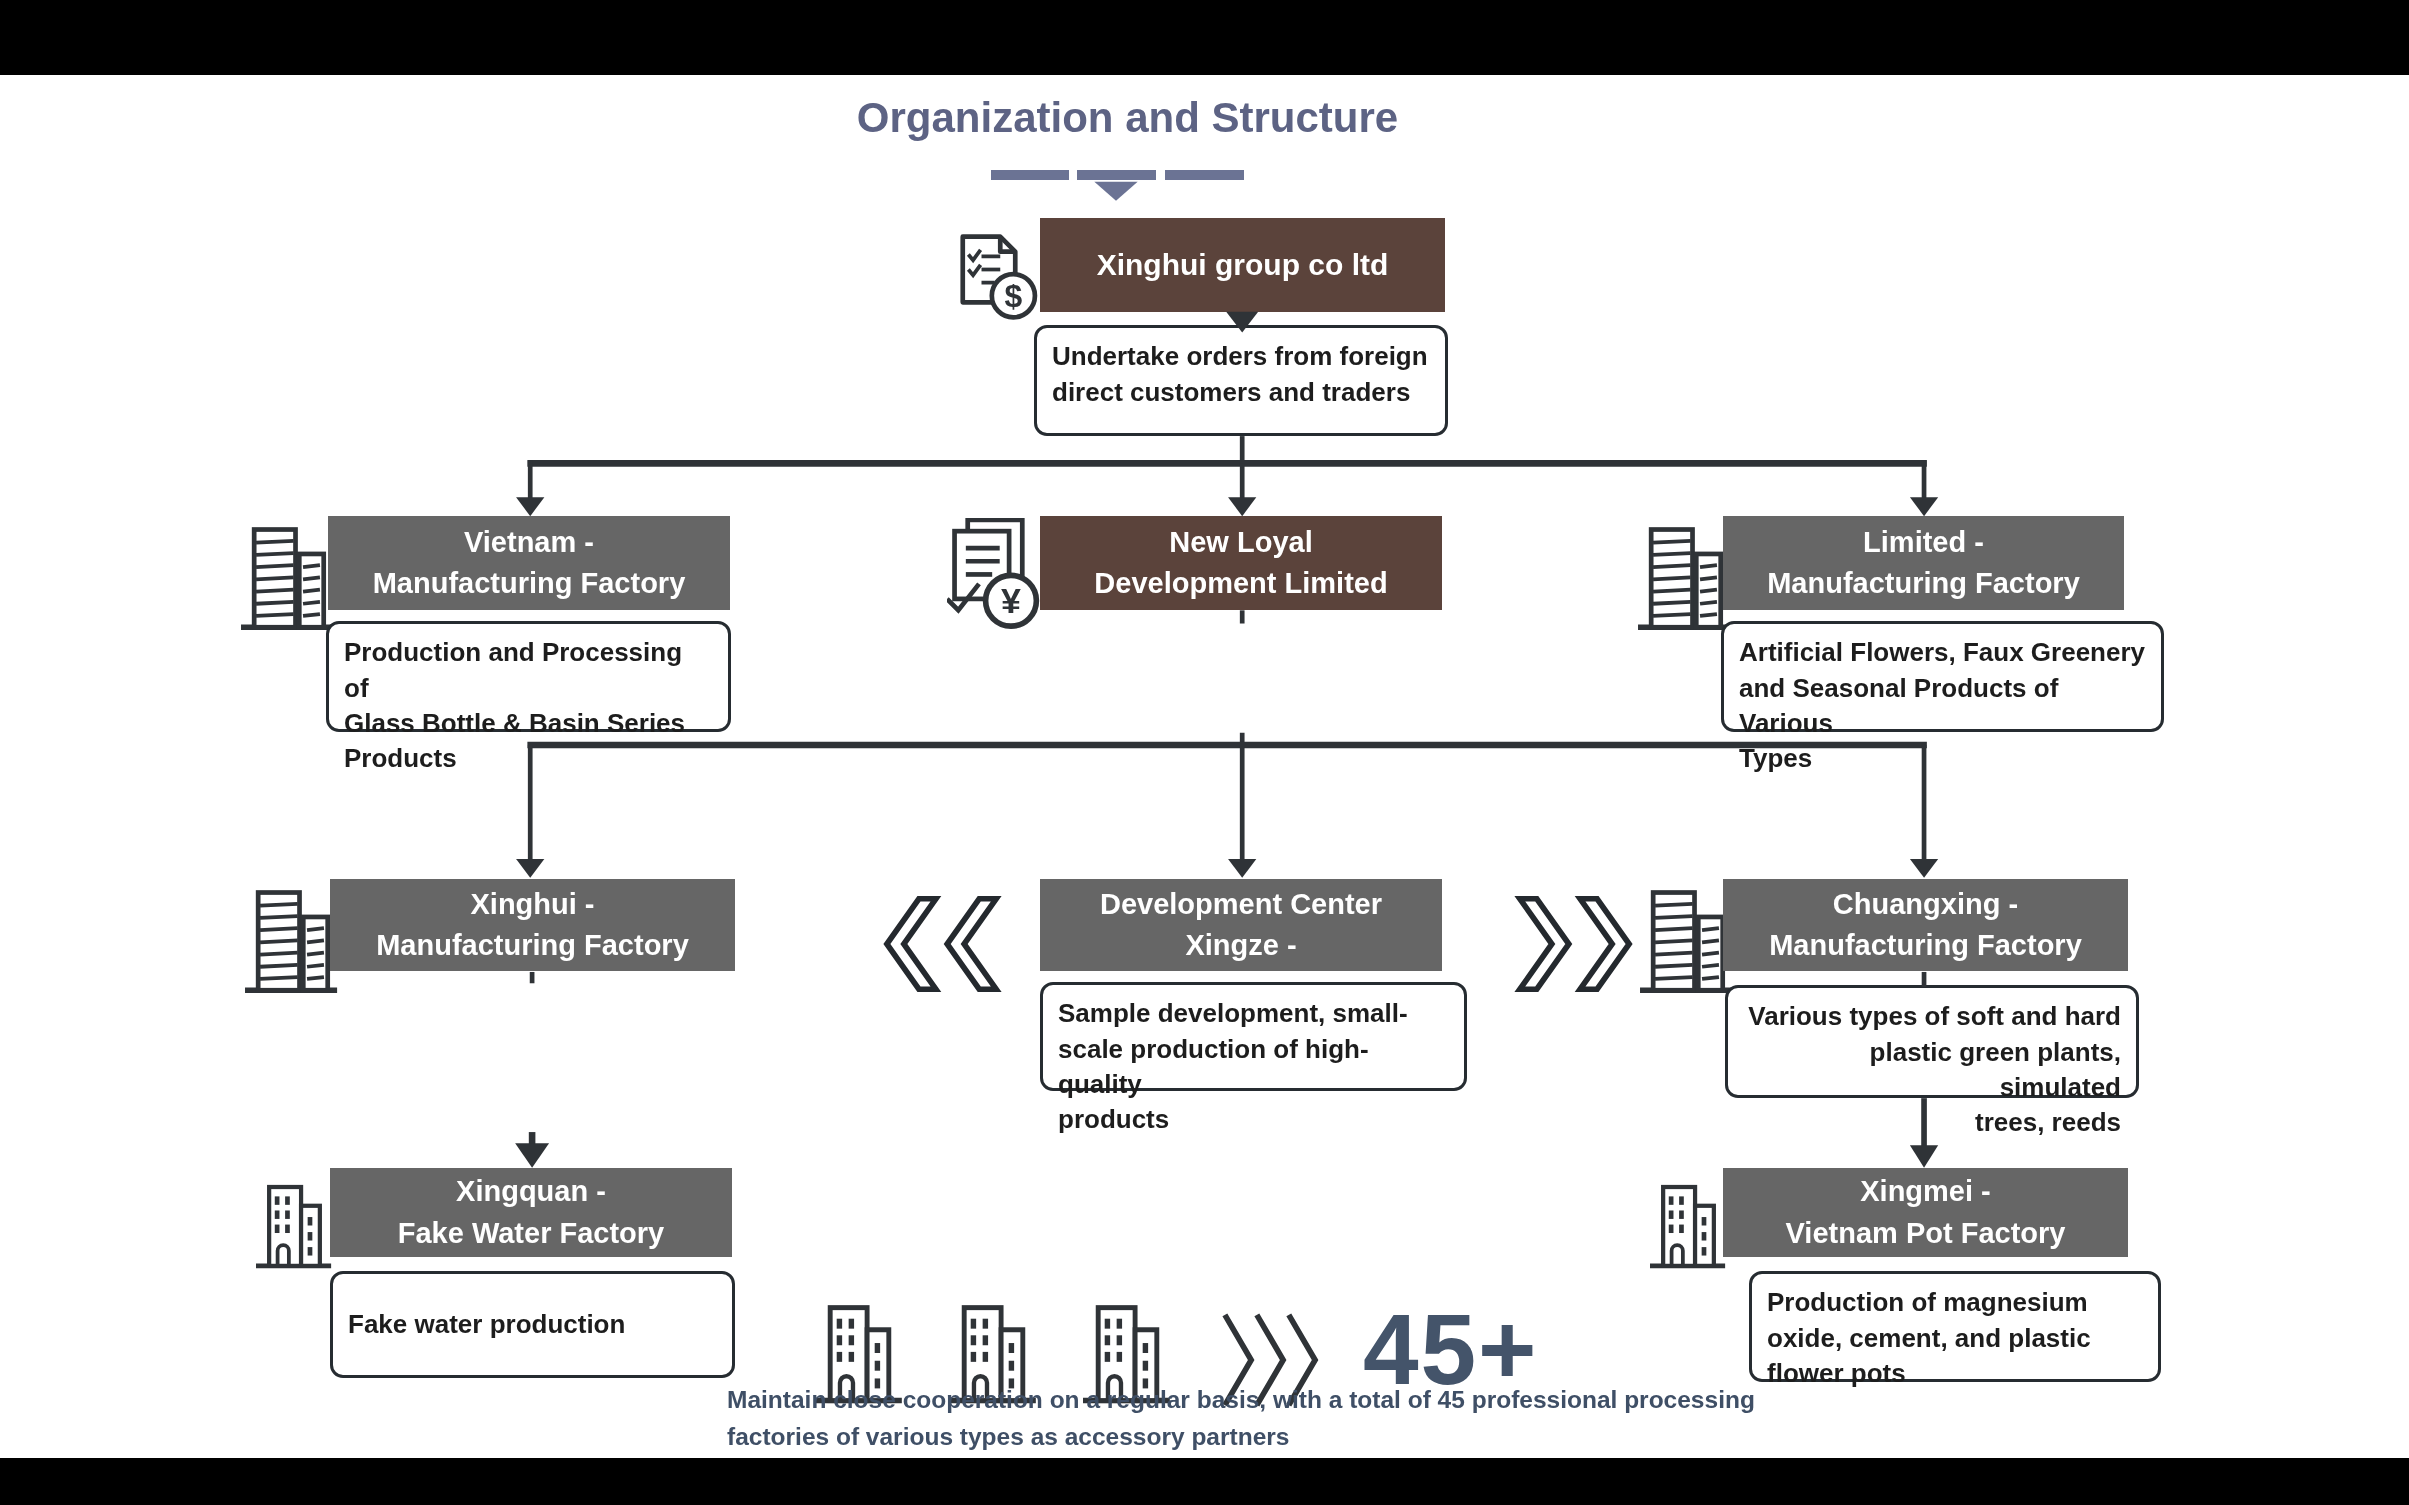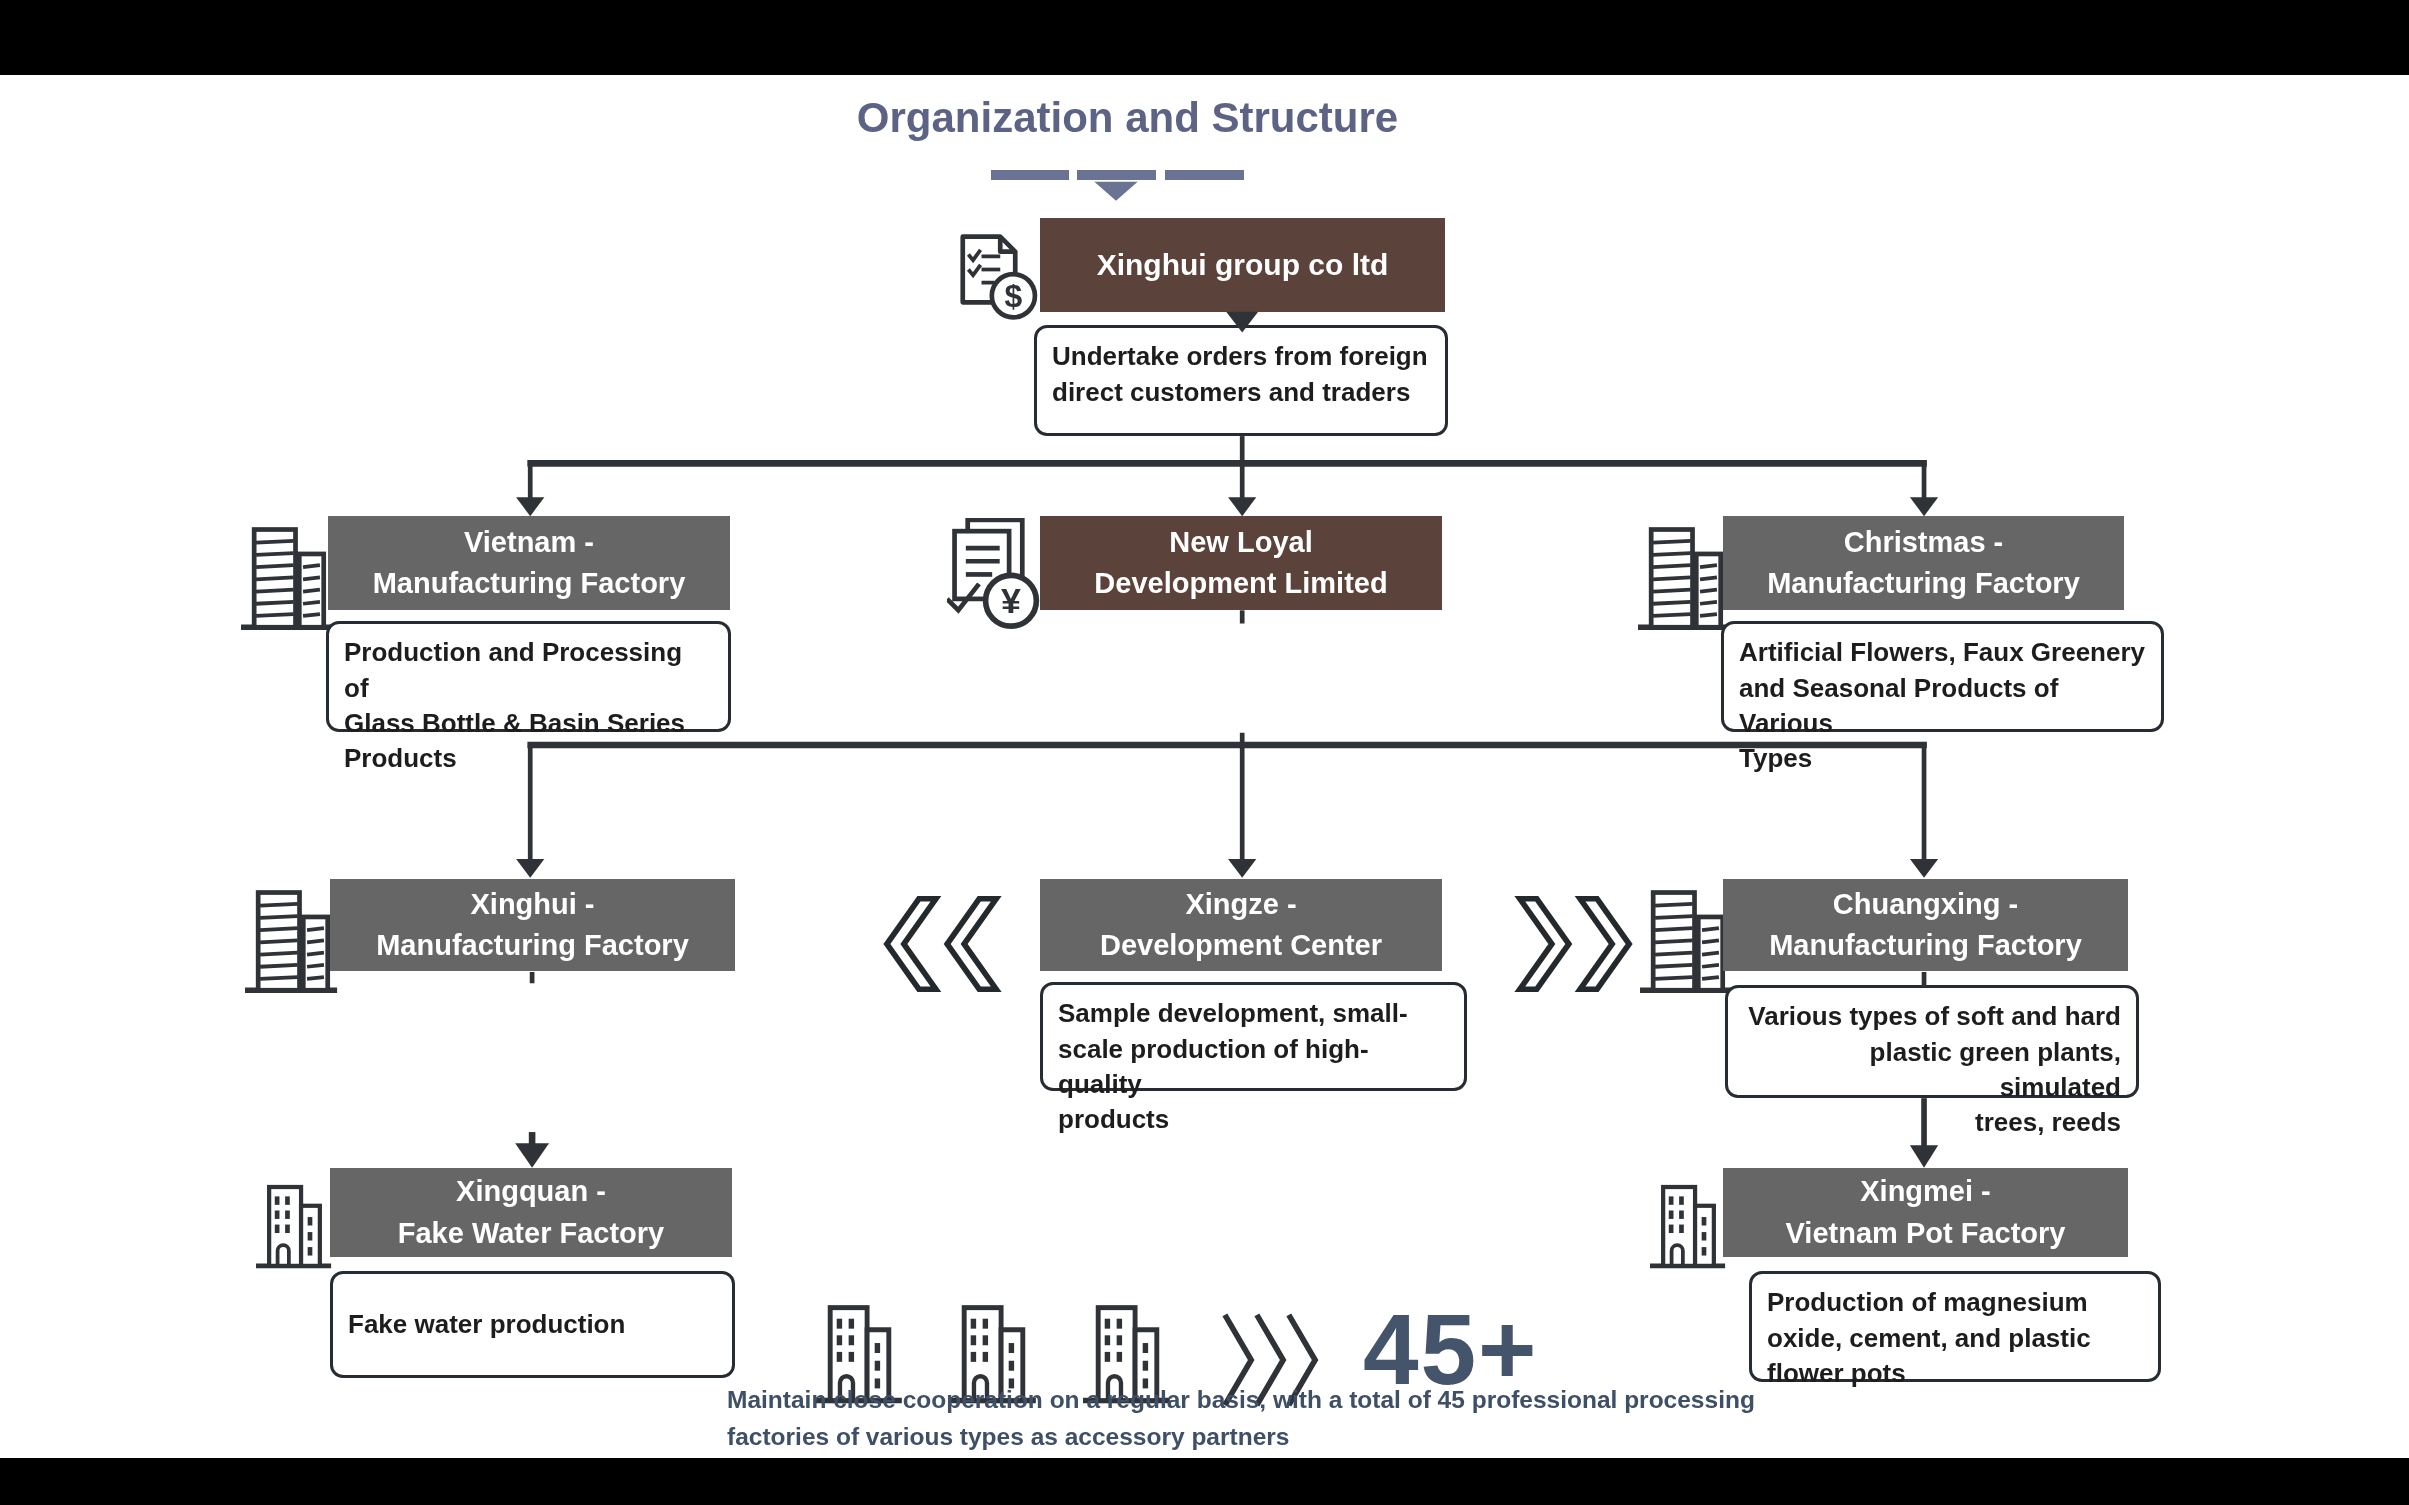--- a/index.html
+++ b/index.html
@@ -128,21 +128,21 @@
       <g stroke="#2f3337" stroke-width="4">
         <line x1="66" y1="48" x2="84" y2="46"></line>
           <line x1="66" y1="61" x2="84" y2="59"></line>
         <line x1="66" y1="74" x2="84" y2="72"></line>
           <line x1="66" y1="87" x2="84" y2="85"></line>
         <line x1="66" y1="100" x2="84" y2="98"></line>
       </g>
     </svg>
   </div>
   <div class="tbox" style="left:1723px;top:516px;width:401px;height:94px;">
-    <span>Christmas -</span>
+    <span>Limited -</span>
     <span>Manufacturing Factory</span>
   </div>
   <div class="dbox" style="left:1721px;top:621px;width:443px;height:111px;">Artificial Flowers, Faux Greenery
 and Seasonal Products of Various
 Types</div>
 
   <div class="icon" style="left:245px;top:885px;">
     <svg width="94" height="109" viewBox="0 0 100 116">
       <line x1="0" y1="112" x2="98" y2="112" stroke="#2f3337" stroke-width="6"></line>
       <rect x="14" y="8" width="44" height="104" fill="#fff" stroke="#2f3337" stroke-width="5"></rect>
@@ -171,22 +171,22 @@
   </div>
 
   <div class="icon" style="left:881px;top:895px;">
     <svg width="121" height="98" viewBox="0 0 128 104">
       <polygon points="58,4 40,4 6,52 40,100 58,100 24,52" fill="#fff" stroke="#24292e" stroke-width="6"></polygon>
       <polygon points="122,4 104,4 70,52 104,100 122,100 88,52" fill="#fff" stroke="#24292e" stroke-width="6"></polygon>
     </svg>
   </div>
 
   <div class="tbox" style="left:1040px;top:879px;width:402px;height:92px;">
+    <span>Development Center</span>
     <span>Xingze -</span>
-    <span>Development Center</span>
   </div>
   <div class="dbox" style="left:1040px;top:982px;width:427px;height:109px;">Sample development, small-
 scale production of high-quality
 products</div>
 
   <div class="icon" style="left:1514px;top:895px;">
     <svg width="121" height="98" viewBox="0 0 128 104">
       <polygon points="6,4 24,4 58,52 24,100 6,100 40,52" fill="#fff" stroke="#24292e" stroke-width="6"></polygon>
       <polygon points="70,4 88,4 122,52 88,100 70,100 104,52" fill="#fff" stroke="#24292e" stroke-width="6"></polygon>
     </svg>

